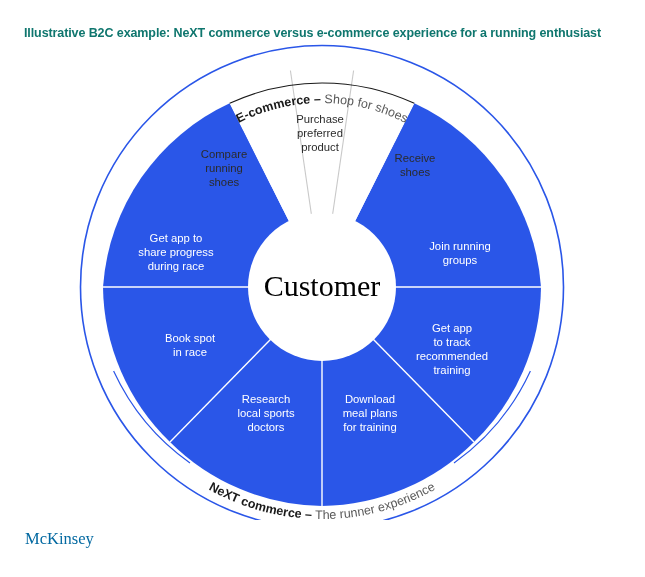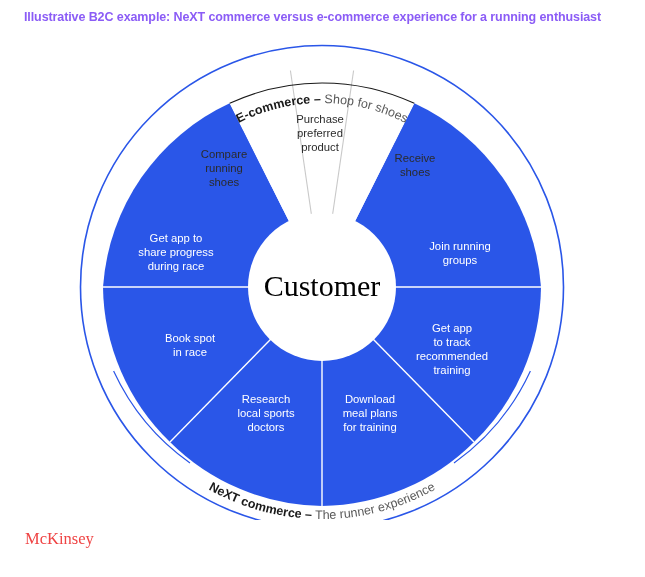--- a/index.html
+++ b/index.html
@@ -6,25 +6,25 @@
   html,body{margin:0;padding:0;}
   body{
     width:645px;height:577px;
     background:#ffffff;
     font-family:"Liberation Sans", sans-serif;
     overflow:hidden;
     position:relative;
   }
   #page-title{
     position:absolute;
-    left:24px; top:10px;
+    left:24px; top:26px;
     width:600px;
     font-size:12.5px;
     font-weight:bold;
-    color:#8b5cf6;
+    color:#0f766e;
     letter-spacing:-0.1px;
     line-height:1.25;
   }
   #wheel-wrap{
     position:absolute;
     left:0; top:0;
     width:645px; height:520px;
   }
   svg{display:block;}
   .seg-label{
@@ -52,21 +52,21 @@
     font-family:"Liberation Sans", sans-serif;
     font-size:12.5px;
     font-weight:normal;
     fill:#5a5a5a;
   }
   #logo{
     position:absolute;
     left:25px; top:530px;
     font-family:"Liberation Serif", serif;
     font-size:16.5px;
-    color:#ef4444;
+    color:#0369a1;
     line-height:1.05;
     white-space:nowrap;
   }
   #logo .line2{ padding-left:18px; display:block; }
 </style>
 </head>
 <body>
 
 <div id="page-title">Illustrative B2C example: NeXT commerce versus e-commerce experience for a running enthusiast</div>
 

